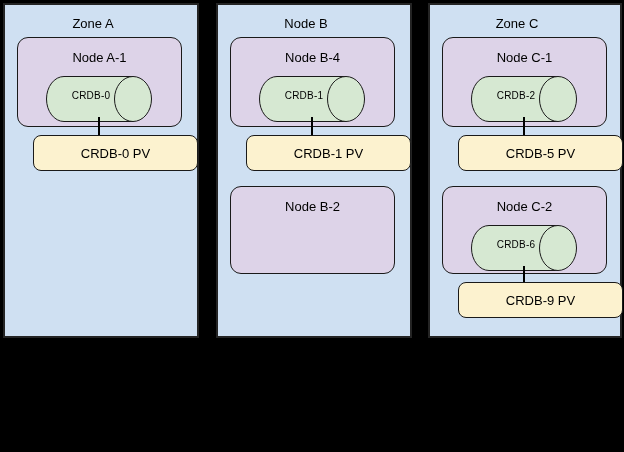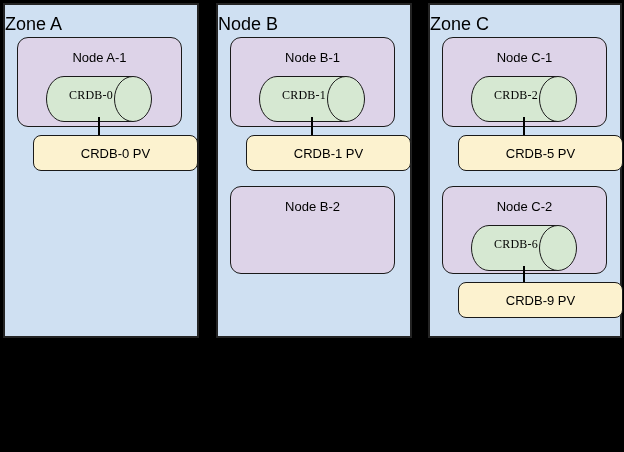--- a/index.html
+++ b/index.html
@@ -16,41 +16,41 @@
     position: absolute; top: 3px; height: 335px;
     background: var(--zone-fill); border: 2px solid var(--zone-border);
     box-sizing: border-box;
   }
   #zone-a { left: 3px;   width: 196px; }
   #zone-b { left: 216px; width: 196px; }
   #zone-c { left: 428px; width: 194px; }
 
   .zone-label {
     position: absolute; top: 11px; left: 0; right: 16px;
-    text-align: left; font-size: 18px; line-height: 16px;
+    text-align: center; font-size: 13px; line-height: 16px;
   }
 
   .node {
     position: absolute; left: 12px; width: 165px;
     background: var(--node-fill); border: 1px solid var(--node-border);
     border-radius: 11px; box-sizing: border-box;
   }
   .node-1 { top: 32px;  height: 90px; }
   .node-2 { top: 181px; height: 88px; }
   .node-label {
     position: absolute; top: 12px; left: 0; right: 0;
     text-align: center; font-size: 13px; line-height: 16px;
   }
 
   .disk { position: absolute; left: 28px; top: 38px; width: 106px; height: 46px; }
   .disk svg { display: block; }
   .disk-label {
     position: absolute; left: 5px; top: 0; width: 80px; height: 39px;
     display: flex; align-items: center; justify-content: center;
-    font-size: 12px; letter-spacing: 0.2px; font-family: Liberation Serif, serif;
+    font-size: 10px; letter-spacing: 0.2px;
   }
 
   .connector { position: absolute; left: 93px; width: 2px; background: #000; }
   .connector.c1 { top: 112px; height: 19px; }
   .connector.c2 { top: 261px; height: 17px; }
 
   .pv {
     position: absolute; left: 28px; width: 165px; height: 36px;
     background: var(--pv-fill); border: 1px solid var(--pv-border);
     border-radius: 8px; box-sizing: border-box;
@@ -83,21 +83,21 @@
 
     <div class="pv pv-1">
       <span>CRDB-0 PV</span>
     </div>
   </section>
 
   <section class="zone" id="zone-b">
     <div class="zone-label">Node B</div>
 
     <div class="node node-1">
-      <div class="node-label">Node B-1</div>
+      <div class="node-label">Node B-4</div>
       <div class="disk">
         <svg width="106" height="46" viewBox="0 0 106 46">
           <path d="M 87 0.5 L 18 0.5 A 17.5 22.5 0 0 0 18 45.5 L 87 45.5" fill="var(--disk-fill)" stroke="var(--disk-border)" stroke-width="1"></path>
           <ellipse cx="87" cy="23" rx="18.5" ry="22.5" fill="var(--disk-fill)" stroke="var(--disk-border)" stroke-width="1"></ellipse>
         </svg>
         <span class="disk-label">CRDB-1</span>
       </div>
     </div>
 
     <div class="connector c1"></div>

